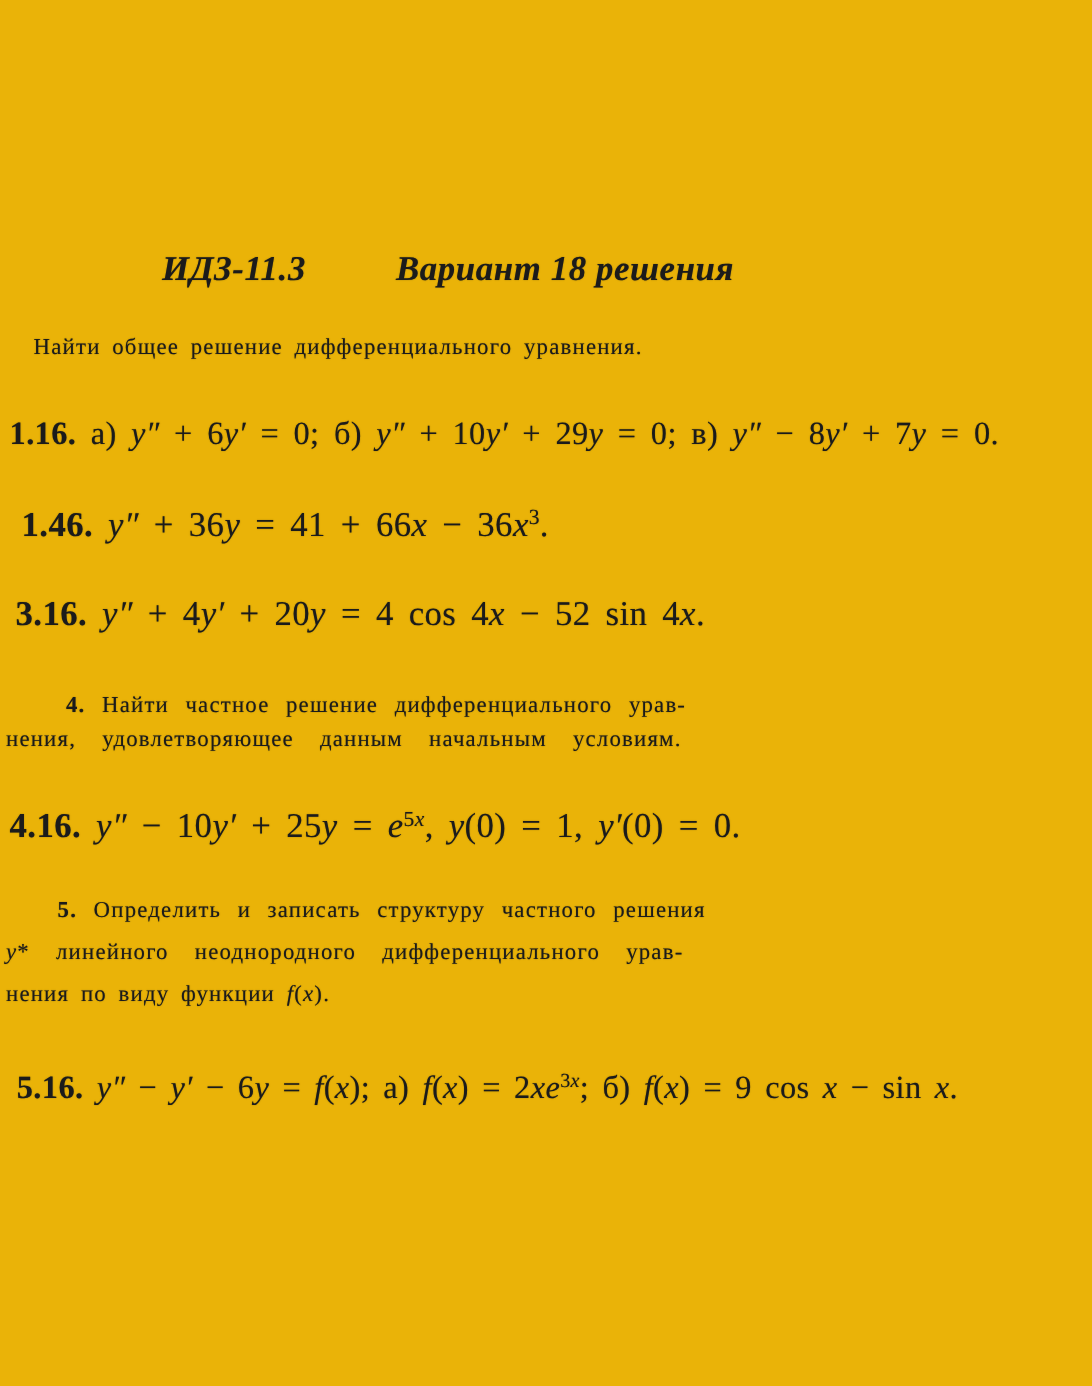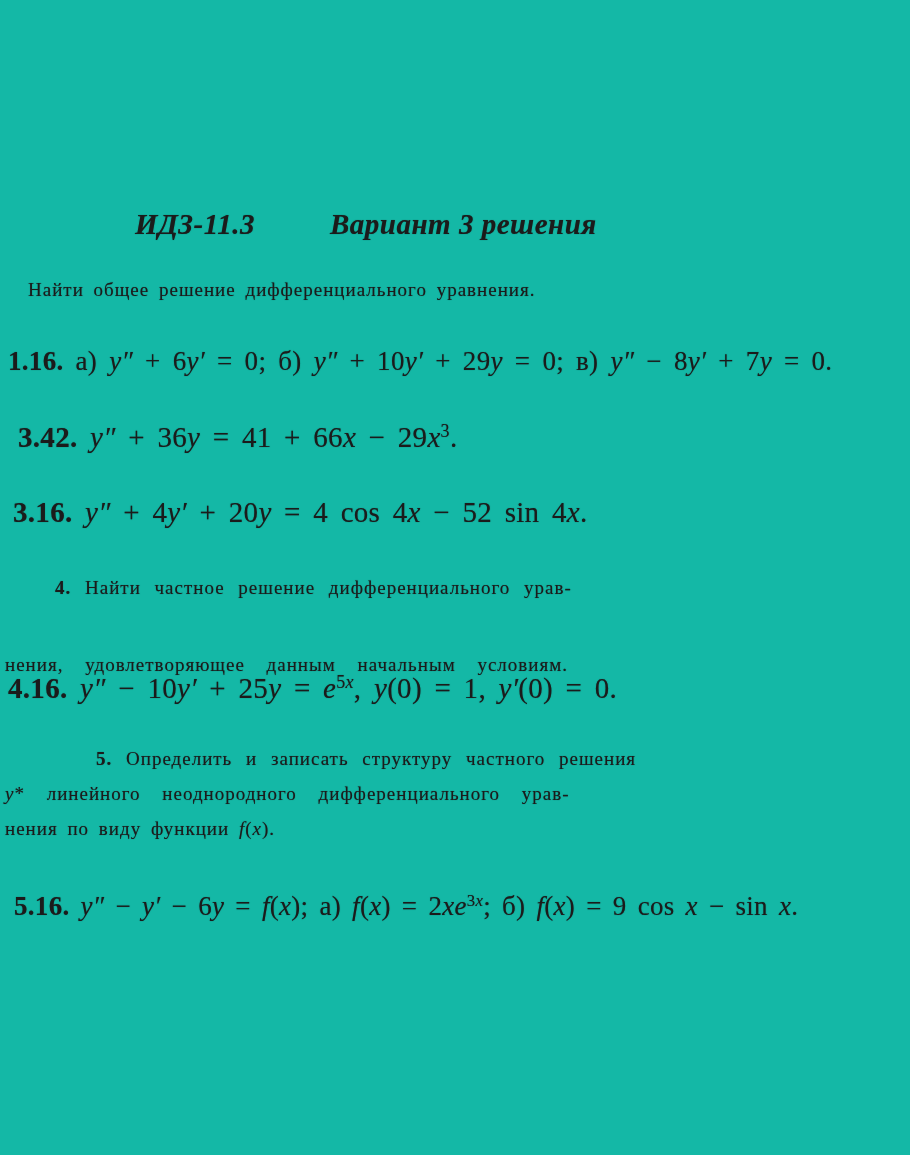--- a/index.html
+++ b/index.html
@@ -4,21 +4,21 @@
 <style>
   html, body {
     margin: 0;
     padding: 0;
     background: #ffffff;
   }
   #scan-page {
     position: relative;
     width: 910px;
     height: 1155px;
-    background: #14b8a6;
+    background: #eab308;
     overflow: hidden;
     font-family: "Liberation Serif", serif;
     color: #1b1b1b;
   }
   .line {
     position: absolute;
     white-space: nowrap;
     text-shadow: 0 0 1px rgba(27,27,27,0.55);
   }
   
@@ -52,37 +52,37 @@
   .seg-sup  { font-size: 0.62em; vertical-align: 0.55em; }
   .seg-supi { font-size: 0.62em; vertical-align: 0.55em; font-style: italic; }
 </style>
 </head>
 <body>
 
 <div id="scan-page">
 
   <div class="line t-header" style="left:135px; top:208px;">ИДЗ-11.3</div>
 
-  <div class="line t-header" style="left:330px; top:208px;">Вариант 3 решения</div>
+  <div class="line t-header" style="left:330px; top:208px;">Вариант 18 решения</div>
 
   <div class="line t-body ws-small" style="left:28px; top:279px;"><span class="seg-r">Найти общее решение дифференциального уравнения.</span></div>
 
   <div class="line t-eq eq-a" style="left:8px; top:346px;"><span class="seg-b">1.16.</span><span class="seg-r"> а) </span><span class="seg-i">y″</span><span class="seg-r"> + 6</span><span class="seg-i">y′</span><span class="seg-r"> = 0; </span><span class="seg-r">б) </span><span class="seg-i">y″</span><span class="seg-r"> + 10</span><span class="seg-i">y′</span><span class="seg-r"> + 29</span><span class="seg-i">y</span><span class="seg-r"> = 0; </span><span class="seg-r">в) </span><span class="seg-i">y″</span><span class="seg-r"> − 8</span><span class="seg-i">y′</span><span class="seg-r"> + 7</span><span class="seg-i">y</span><span class="seg-r"> = 0.</span></div>
 
-  <div class="line t-eq eq-b" style="left:18px; top:421px;"><span class="seg-b">3.42.</span><span class="seg-r"> </span><span class="seg-i">y″</span><span class="seg-r"> + 36</span><span class="seg-i">y</span><span class="seg-r"> = 41 + 66</span><span class="seg-i">x</span><span class="seg-r"> − 29</span><span class="seg-i">x</span><span class="seg-sup">3</span><span class="seg-r">.</span></div>
+  <div class="line t-eq eq-b" style="left:18px; top:421px;"><span class="seg-b">1.46.</span><span class="seg-r"> </span><span class="seg-i">y″</span><span class="seg-r"> + 36</span><span class="seg-i">y</span><span class="seg-r"> = 41 + 66</span><span class="seg-i">x</span><span class="seg-r"> − 36</span><span class="seg-i">x</span><span class="seg-sup">3</span><span class="seg-r">.</span></div>
 
   <div class="line t-eq eq-b" style="left:13px; top:496px;"><span class="seg-b">3.16.</span><span class="seg-r"> </span><span class="seg-i">y″</span><span class="seg-r"> + 4</span><span class="seg-i">y′</span><span class="seg-r"> + 20</span><span class="seg-i">y</span><span class="seg-r"> = 4 cos 4</span><span class="seg-i">x</span><span class="seg-r"> − 52 sin 4</span><span class="seg-i">x</span><span class="seg-r">.</span></div>
 
   <div class="line t-body ws-mid" style="left:55px; top:577px;"><span class="seg-b">4.</span><span class="seg-r"> Найти частное решение дифференциального урав-</span></div>
 
-  <div class="line t-body ws-wide" style="left:5px; top:606px;margin-top:48px;"><span class="seg-r">нения, удовлетворяющее данным начальным условиям.</span></div>
+  <div class="line t-body ws-wide" style="left:5px; top:606px;"><span class="seg-r">нения, удовлетворяющее данным начальным условиям.</span></div>
 
   <div class="line t-eq eq-b" style="left:8px; top:672px;"><span class="seg-b">4.16.</span><span class="seg-r"> </span><span class="seg-i">y″</span><span class="seg-r"> − 10</span><span class="seg-i">y′</span><span class="seg-r"> + 25</span><span class="seg-i">y</span><span class="seg-r"> = </span><span class="seg-i">e</span><span class="seg-sup">5</span><span class="seg-supi">x</span><span class="seg-r">,  </span><span class="seg-i">y</span><span class="seg-r">(0) = 1,  </span><span class="seg-i">y′</span><span class="seg-r">(0) = 0.</span></div>
 
-  <div class="line t-body ws-mid" style="left:48px; top:748px;margin-left:48px;"><span class="seg-b">5.</span><span class="seg-r"> Определить и записать структуру частного решения</span></div>
+  <div class="line t-body ws-mid" style="left:48px; top:748px;"><span class="seg-b">5.</span><span class="seg-r"> Определить и записать структуру частного решения</span></div>
 
   <div class="line t-body ws-small" style="left:5px; top:818px;"><span class="seg-r">нения по виду функции </span><span class="seg-i">f</span><span class="seg-r">(</span><span class="seg-i">x</span><span class="seg-r">).</span></div>
 
   <div class="line t-body ws-wide" style="left:5px; top:783px;"><span class="seg-i">y</span><span class="seg-r">*</span><span class="seg-r"> линейного неоднородного дифференциального урав-</span></div>
 
   <div class="line t-eq eq-c" style="left:14px; top:891px;"><span class="seg-b">5.16.</span><span class="seg-r"> </span><span class="seg-i">y″</span><span class="seg-r"> − </span><span class="seg-i">y′</span><span class="seg-r"> − 6</span><span class="seg-i">y</span><span class="seg-r"> = </span><span class="seg-i">f</span><span class="seg-r">(</span><span class="seg-i">x</span><span class="seg-r">);  а)  </span><span class="seg-i">f</span><span class="seg-r">(</span><span class="seg-i">x</span><span class="seg-r">) = 2</span><span class="seg-i">xe</span><span class="seg-sup">3</span><span class="seg-supi">x</span><span class="seg-r">;  б)  </span><span class="seg-i">f</span><span class="seg-r">(</span><span class="seg-i">x</span><span class="seg-r">) = 9 cos </span><span class="seg-i">x</span><span class="seg-r"> − sin </span><span class="seg-i">x</span><span class="seg-r">.</span></div>
 
 </div>
 
 </body></html>

